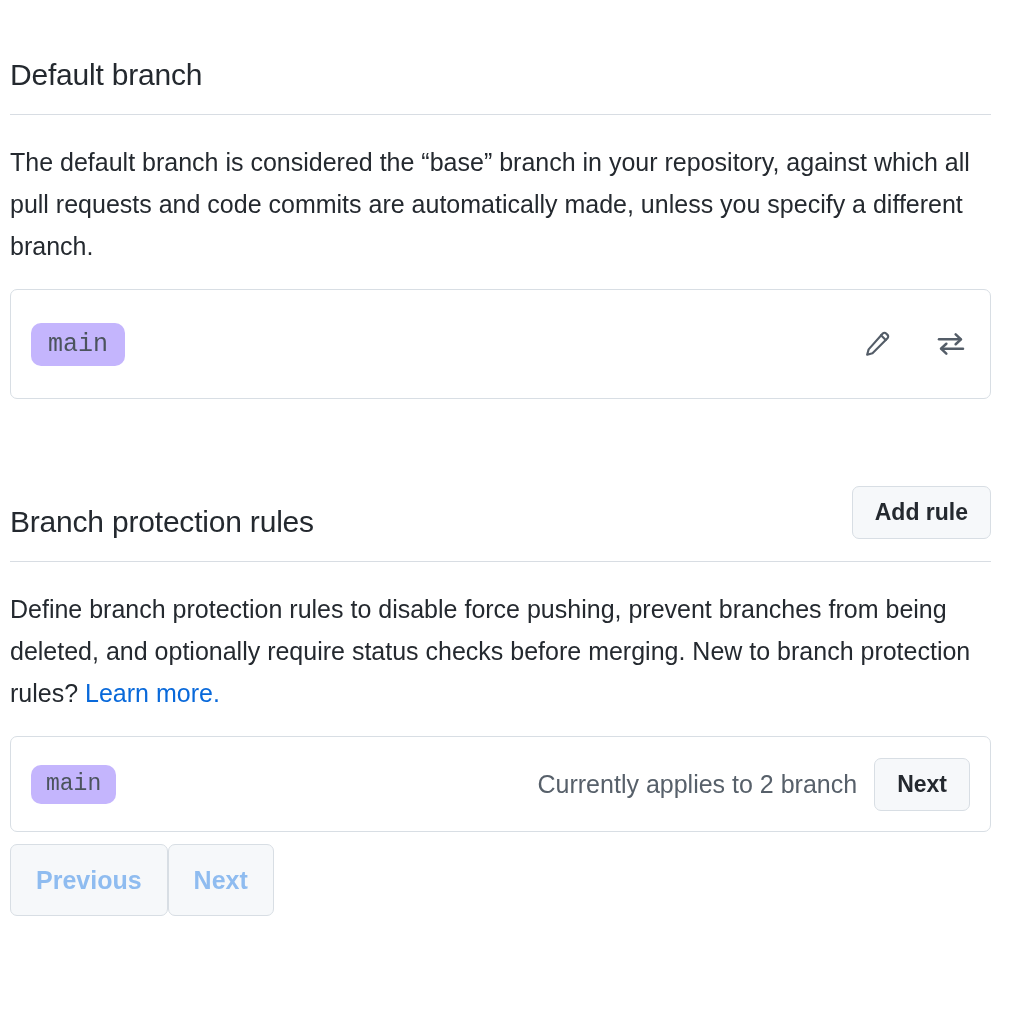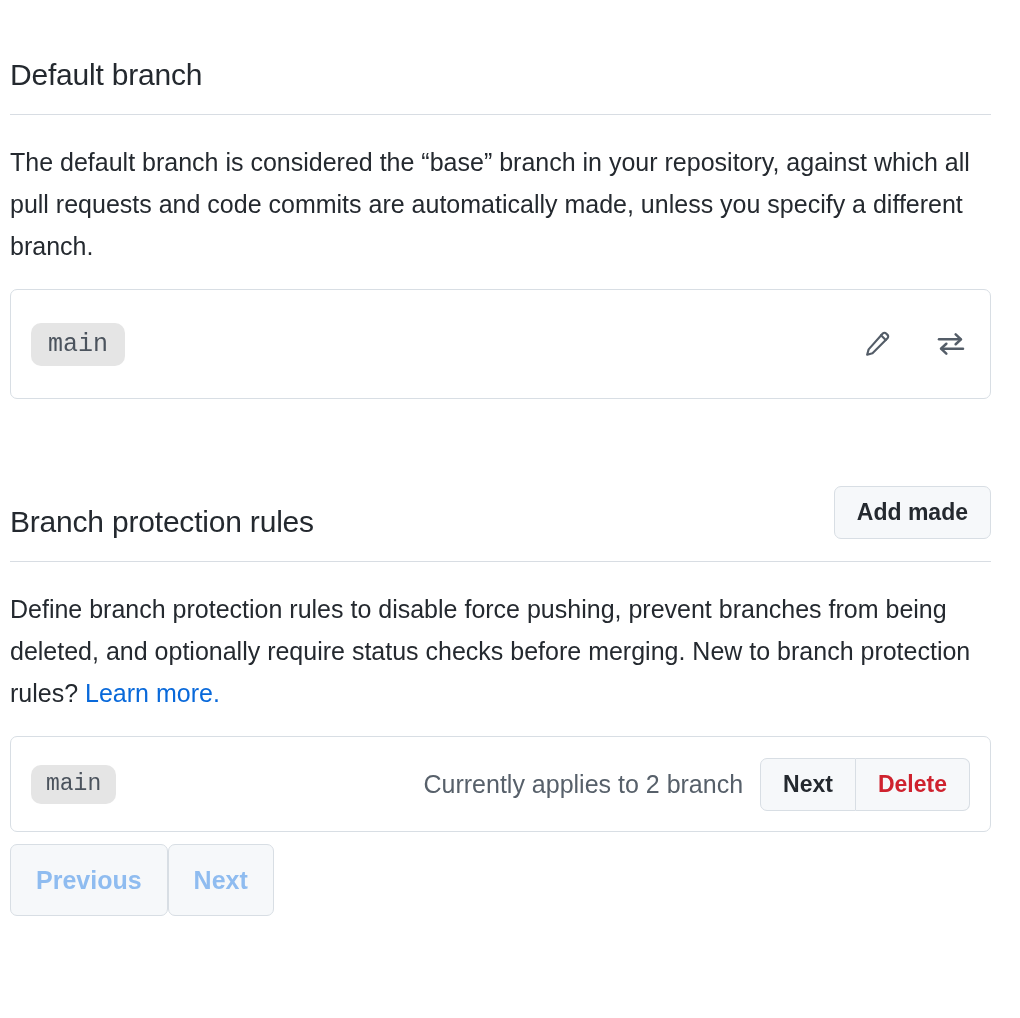--- a/index.html
+++ b/index.html
@@ -75,21 +75,21 @@
   }
   .card-rule {
     height: 96px;
     padding: 0 20px 0 20px;
     justify-content: space-between;
   }
 
   
   .branch-badge {
     display: inline-block;
-    background: #e5e5e5;
+    background: #c4b5fd;
     color: #4b535d;
     font-family: "Liberation Mono", monospace;
     border-radius: 10px;
     white-space: nowrap;
   }
   .badge-lg {
     font-size: 25px;
     padding: 9px 17px;
     line-height: 1;
   }
@@ -228,39 +228,38 @@
         </svg>
       </button>
     </span>
   </div>
 
   <div class="gap-78"></div>
 
   
   <div class="section-head">
     <h2 class="section-title">Branch protection rules</h2>
-    <button class="btn">Add made</button>
+    <button class="btn">Add rule</button>
   </div>
 
   <div class="gap-22"></div>
   <div class="divider"></div>
   <div class="gap-26"></div>
 
   <p class="body-text"><span>Define branch protection rules to disable force pushing, prevent branches from being deleted, and optionally require status checks before merging. New to branch protection rules? </span><a class="link" href="#">Learn more.</a></p>
 
   <div class="gap-22"></div>
 
   <div class="card card-rule">
     <span class="branch-badge badge-sm">main</span>
 
     <span class="rule-right">
       <span class="rule-meta">Currently applies to 2 branch</span>
       <span class="btn-group">
         <button class="btn">Next</button>
-        <button class="btn btn-danger">Delete</button>
       </span>
     </span>
   </div>
 
   <div class="gap-12"></div>
 
   
   <div class="pagination">
     <button class="btn">Previous</button>
     <button class="btn">Next</button>

